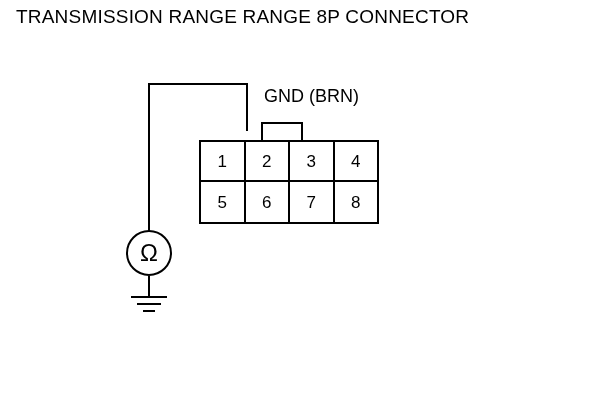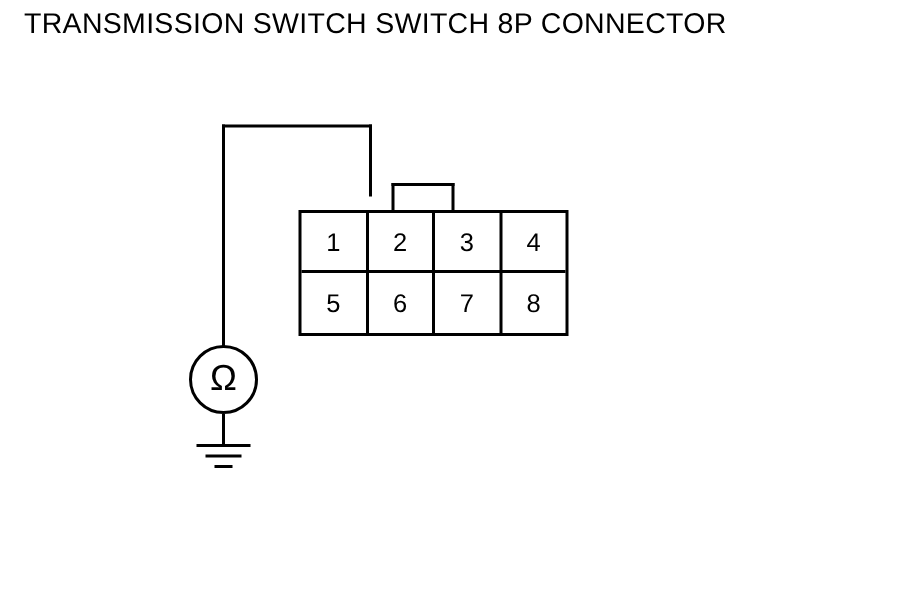--- a/index.html
+++ b/index.html
@@ -151,22 +151,23 @@
   }
   #gnd-b1 { left: 131px; top: 296px; width: 36px; }
   #gnd-b2 { left: 137px; top: 303px; width: 24px; }
   #gnd-b3 { left: 143px; top: 310px; width: 12px; }
 </style>
 </head>
 <body>
 
 <div class="stage">
 
-  <div class="title">TRANSMISSION SWITCH SWITCH 8P CONNECTOR</div>
+  <div class="title">TRANSMISSION RANGE RANGE 8P CONNECTOR</div>
 
+  <div class="gnd-label">GND (BRN)</div>
 
   <div class="wire-h" id="wire-top"></div>
   <div class="wire-v" id="wire-right-down"></div>
   <div class="wire-v" id="wire-left-down"></div>
 
   <div class="conn-tab"></div>
 
   <div class="connector">
     <div class="conn-row top">
       <div class="cell">1</div>

